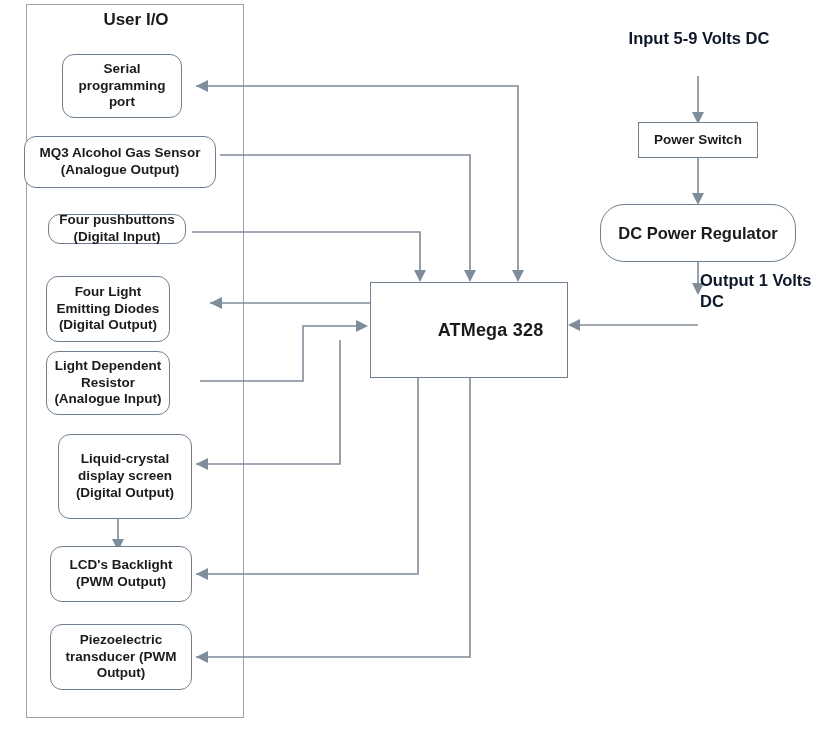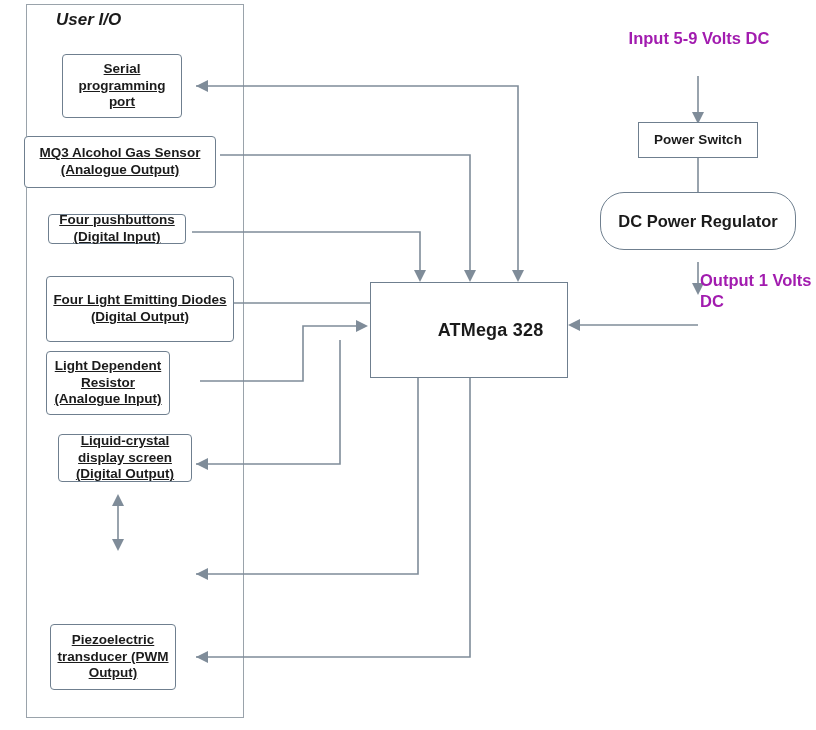--- a/index.html
+++ b/index.html
@@ -25,62 +25,60 @@
     box-sizing: border-box;
     display: flex;
     align-items: center;
     justify-content: center;
     text-align: center;
     line-height: 1.25;
     background: #ffffff;
     border: 1px solid #6f7f8f;
   }
   .rounded {
-    border-radius: 4px;
-    text-decoration: underline;
+    border-radius: 12px;
   }
   .io-box {
     font-size: 13.5px;
     font-weight: bold;
     color: #1b1b1b;
     padding: 2px 4px;
   }
   .group-box {
     position: absolute;
     box-sizing: border-box;
     border: 1px solid #9aa3ab;
     background: transparent;
   }
   .group-title {
     position: absolute;
     font-size: 17px;
     font-weight: bold;
     color: #1b1b1b;
-    text-align: left;
-    font-style: italic;
+    text-align: center;
   }
   .mcu {
     font-size: 18px;
     font-weight: bold;
     letter-spacing: 0.2px;
     padding-left: 43px;
   }
   .pwr-switch {
     font-size: 13.5px;
     font-weight: bold;
   }
   .pwr-reg {
     font-size: 16.5px;
     font-weight: bold;
   }
   .free-label {
     position: absolute;
     font-size: 16.5px;
     font-weight: bold;
-    color: #a21caf;
+    color: #0f172a;
     text-align: center;
     line-height: 1.25;
   }
   svg.wires {
     position: absolute;
     left: 0;
     top: 0;
     width: 816px;
     height: 730px;
     pointer-events: none;
@@ -151,46 +149,49 @@
   </div>
 
   <div class="node rounded io-box" style="left:24px; top:136px; width:192px; height:52px;">
     <span>MQ3 Alcohol Gas Sensor (Analogue Output)</span>
   </div>
 
   <div class="node rounded io-box" style="left:48px; top:214px; width:138px; height:30px;">
     <span>Four pushbuttons (Digital Input)</span>
   </div>
 
-  <div class="node rounded io-box" style="left:46px; top:276px; width:188px; height:66px;">
+  <div class="node rounded io-box" style="left:46px; top:276px; width:124px; height:66px;">
     <span>Four Light Emitting Diodes (Digital Output)</span>
   </div>
 
   <div class="node rounded io-box" style="left:46px; top:351px; width:124px; height:64px;">
     <span>Light Dependent Resistor (Analogue Input)</span>
   </div>
 
-  <div class="node rounded io-box" style="left:58px; top:434px; width:134px; height:48px;">
+  <div class="node rounded io-box" style="left:58px; top:434px; width:134px; height:85px;">
     <span>Liquid-crystal display screen (Digital Output)</span>
   </div>
 
+  <div class="node rounded io-box" style="left:50px; top:546px; width:142px; height:56px;">
+    <span>LCD's Backlight (PWM Output)</span>
+  </div>
 
-  <div class="node rounded io-box" style="left:50px; top:624px; width:126px; height:66px;">
+  <div class="node rounded io-box" style="left:50px; top:624px; width:142px; height:66px;">
     <span>Piezoelectric transducer (PWM Output)</span>
   </div>
 
   <div class="node mcu" style="left:370px; top:282px; width:198px; height:96px;">
     <span>ATMega 328</span>
   </div>
 
   <div class="free-label" style="left:620px; top:28px; width:158px;">Input 5-9 Volts DC</div>
 
   <div class="node pwr-switch" style="left:638px; top:122px; width:120px; height:36px;">
     <span>Power Switch</span>
   </div>
 
-  <div class="node pwr-reg" style="left:600px; top:192px; width:196px; height:58px;border-radius:24px;">
+  <div class="node pwr-reg" style="left:600px; top:204px; width:196px; height:58px;border-radius:24px;">
     <span>DC Power Regulator</span>
   </div>
 
   <div class="free-label" style="left:700px; top:270px; width:116px; text-align:left;">Output 1 Volts DC</div>
 
 </div>
 
 </body></html>

